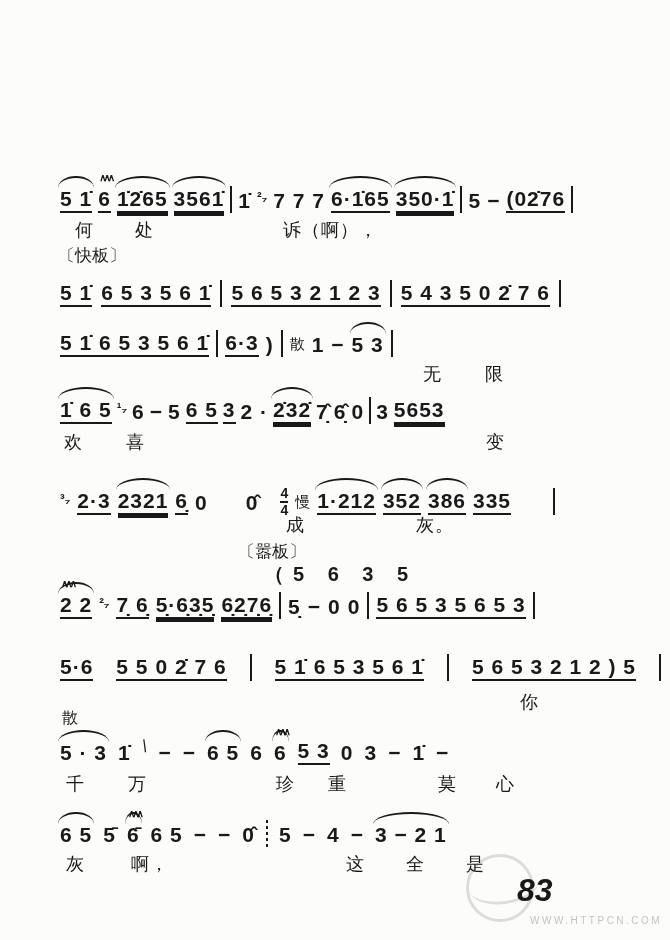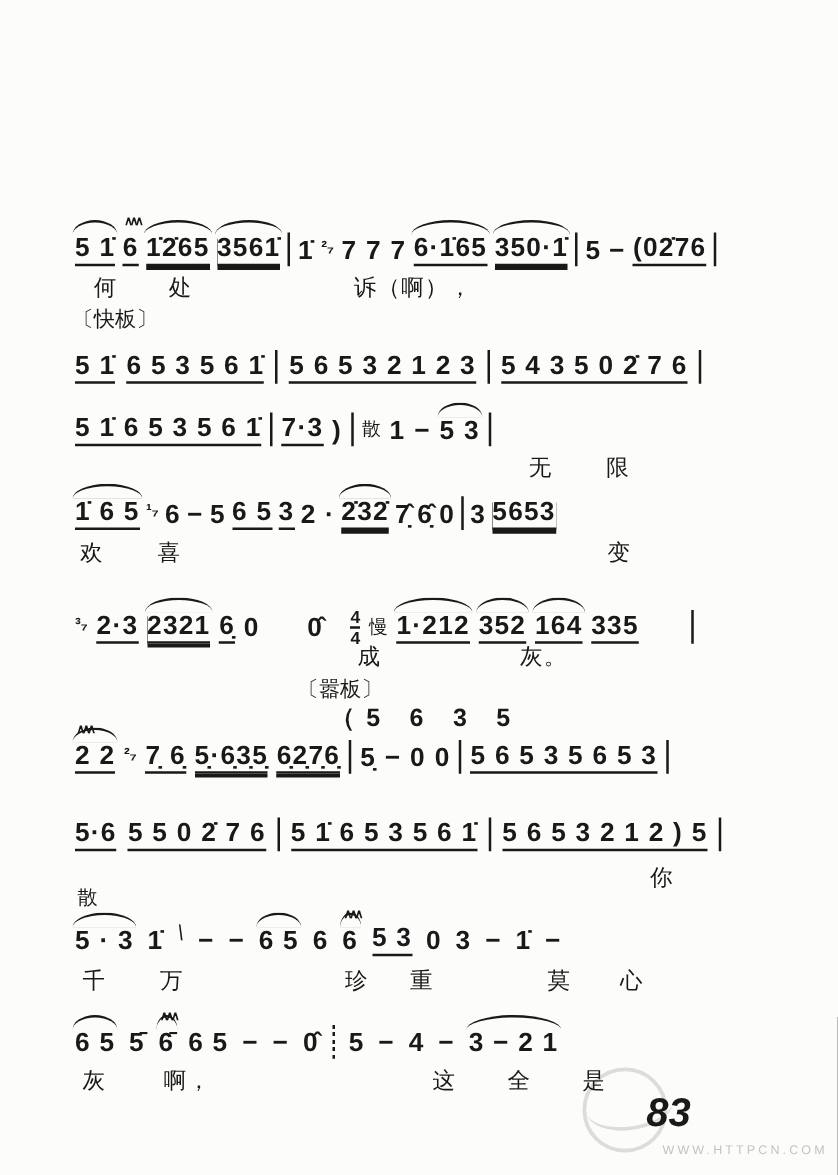--- a/index.html
+++ b/index.html
@@ -1,21 +1,21 @@
 <!DOCTYPE html>
 <html><head>
 <meta charset="utf-8">
 <style>
   html,body{margin:0;padding:0;background:#888;}
   #sheet{position:relative;width:670px;height:940px;background:#fcfcfa;overflow:hidden;
          font-family:"Liberation Sans",sans-serif;color:#191919;}
   
   .notation-row{position:absolute;left:60px;right:42px;display:flex;align-items:flex-end;}
   .s0{gap:6px}.s1{gap:9px}.s2{gap:7px}.s3{gap:5px}.s4{gap:7px}
-  .s5{gap:7px}.s6{gap:9px}.s7{gap:11px}.s8{gap:11px}
+  .s5{gap:7px}.s6{gap:23px}.s7{gap:11px}.s8{gap:11px}
   .tok{position:relative;font-size:21px;font-weight:700;line-height:1;
        padding-bottom:2px;letter-spacing:1px;white-space:nowrap;}
   .u1{border-bottom:2px solid #191919;}
   .u2{border-bottom:2px solid #191919;box-shadow:0 3px 0 0 #191919;}
   .arc::before{content:'';position:absolute;left:-2px;right:-2px;top:-12px;height:10px;
        border-top:2px solid #191919;border-radius:50% 50% 0 0 / 100% 100% 0 0;}
   .grace{font-size:14px;transform:translateY(-7px);letter-spacing:0;}
   .cjk{font-size:15px;font-weight:400;transform:translateY(-4px);letter-spacing:0;}
   .tick{font-size:17px;font-weight:400;transform:translateY(-8px) rotate(8deg);}
   .mord{position:absolute;top:-15px;left:1px;font-style:normal;font-size:10px;
@@ -76,21 +76,21 @@
       <span class="tok u1">6 5 3 5 6 1̇</span>
       <div class="bar"></div>
       <span class="tok u1">5 6 5 3 2 1 2 3</span>
       <div class="bar"></div>
       <span class="tok u1">5 4 3 5 0 2̇ 7 6</span>
       <div class="bar"></div>
     </div>
     <div class="notation-row s2" style="top: 330px;">
       <span class="tok u1">5 1̇ 6 5 3 5 6 1̇</span>
       <div class="bar"></div>
-      <span class="tok u1">7·3</span>
+      <span class="tok u1">6·3</span>
       <span class="tok">)</span>
       <div class="bar"></div>
       <span class="tok cjk">散</span>
       <span class="tok">1</span>
       <span class="tok">−</span>
       <span class="tok arc">5 3</span>
       <div class="bar"></div>
     </div>
     <div class="notation-row s3" style="top: 397px;">
       <span class="tok u1 arc">1̇ 6 5</span>
@@ -118,21 +118,21 @@
       <div class="spacer" style="width: 24px;"></div>
       <span class="tok">0̂</span>
       <div class="spacer" style="width: 8px;"></div>
       <div class="timesig">
         <span class="num">4</span>
         <span class="den">4</span>
       </div>
       <span class="tok cjk">慢</span>
       <span class="tok u1 arc">1·212</span>
       <span class="tok u1 arc">352</span>
-      <span class="tok u1 arc">164</span>
+      <span class="tok u1 arc">386</span>
       <span class="tok u1">335</span>
       <div class="spacer" style="width: 28px;"></div>
       <div class="bar"></div>
     </div>
     <div class="notation-row s5" style="top: 592px;">
       <span class="tok u1 arc">2 2<i class="mord">∧∧∧</i></span>
       <span class="tok grace">²₇</span>
       <span class="tok u1">7̣ 6̣</span>
       <span class="tok u2">5̣·6̣3̣5̣</span>
       <span class="tok u2">6̣2̣7̣6̣</span>

